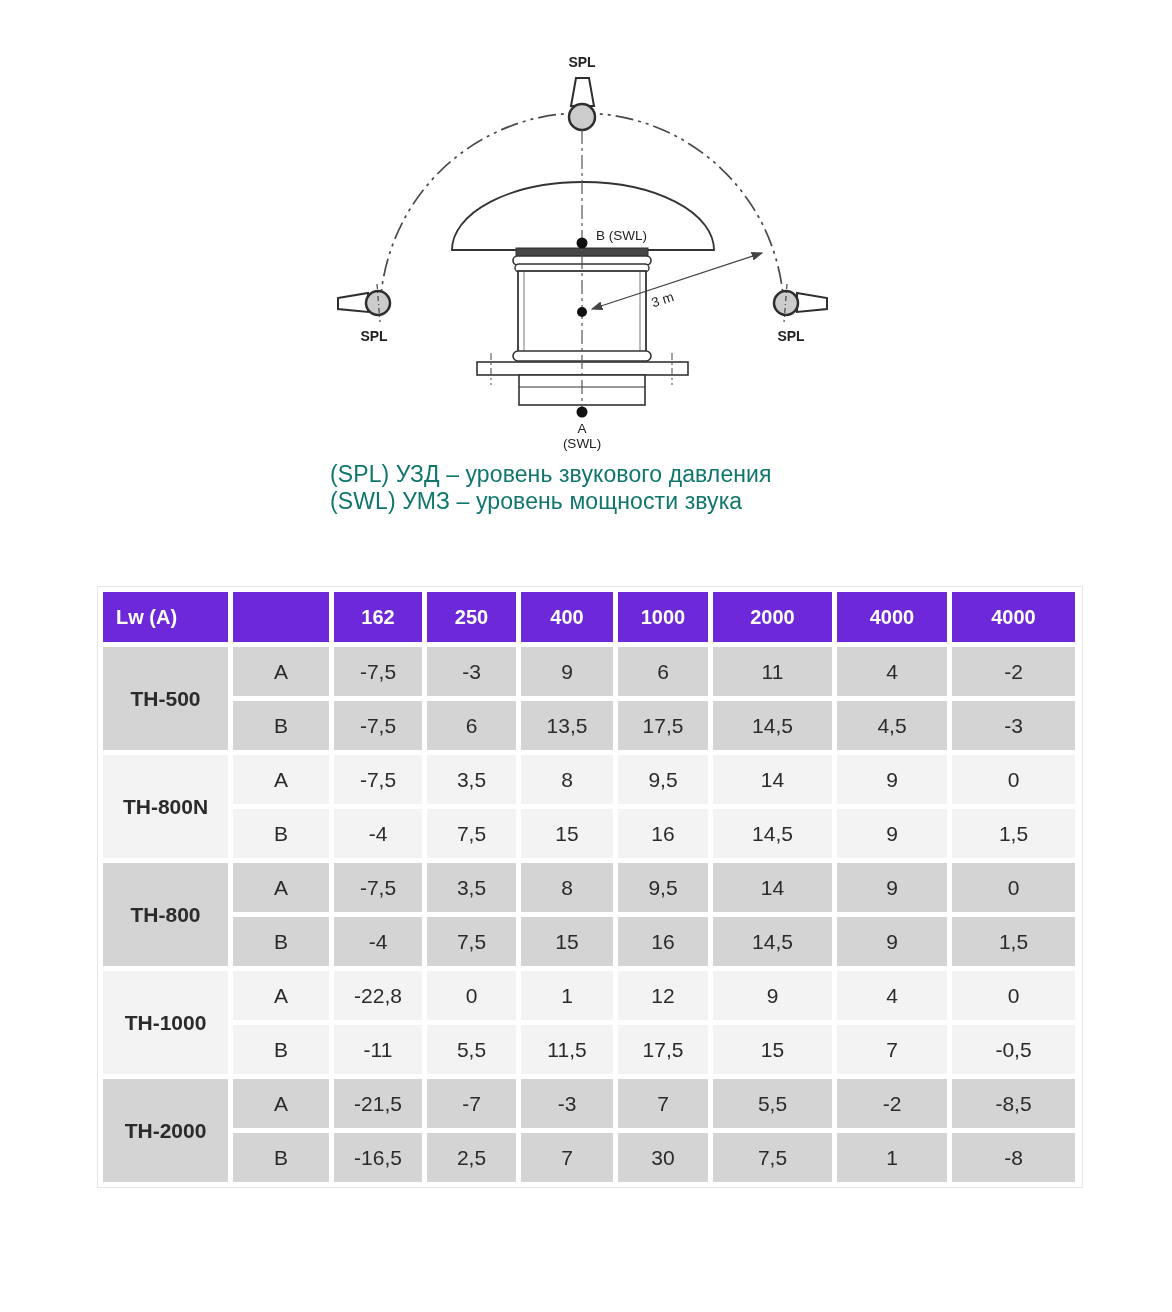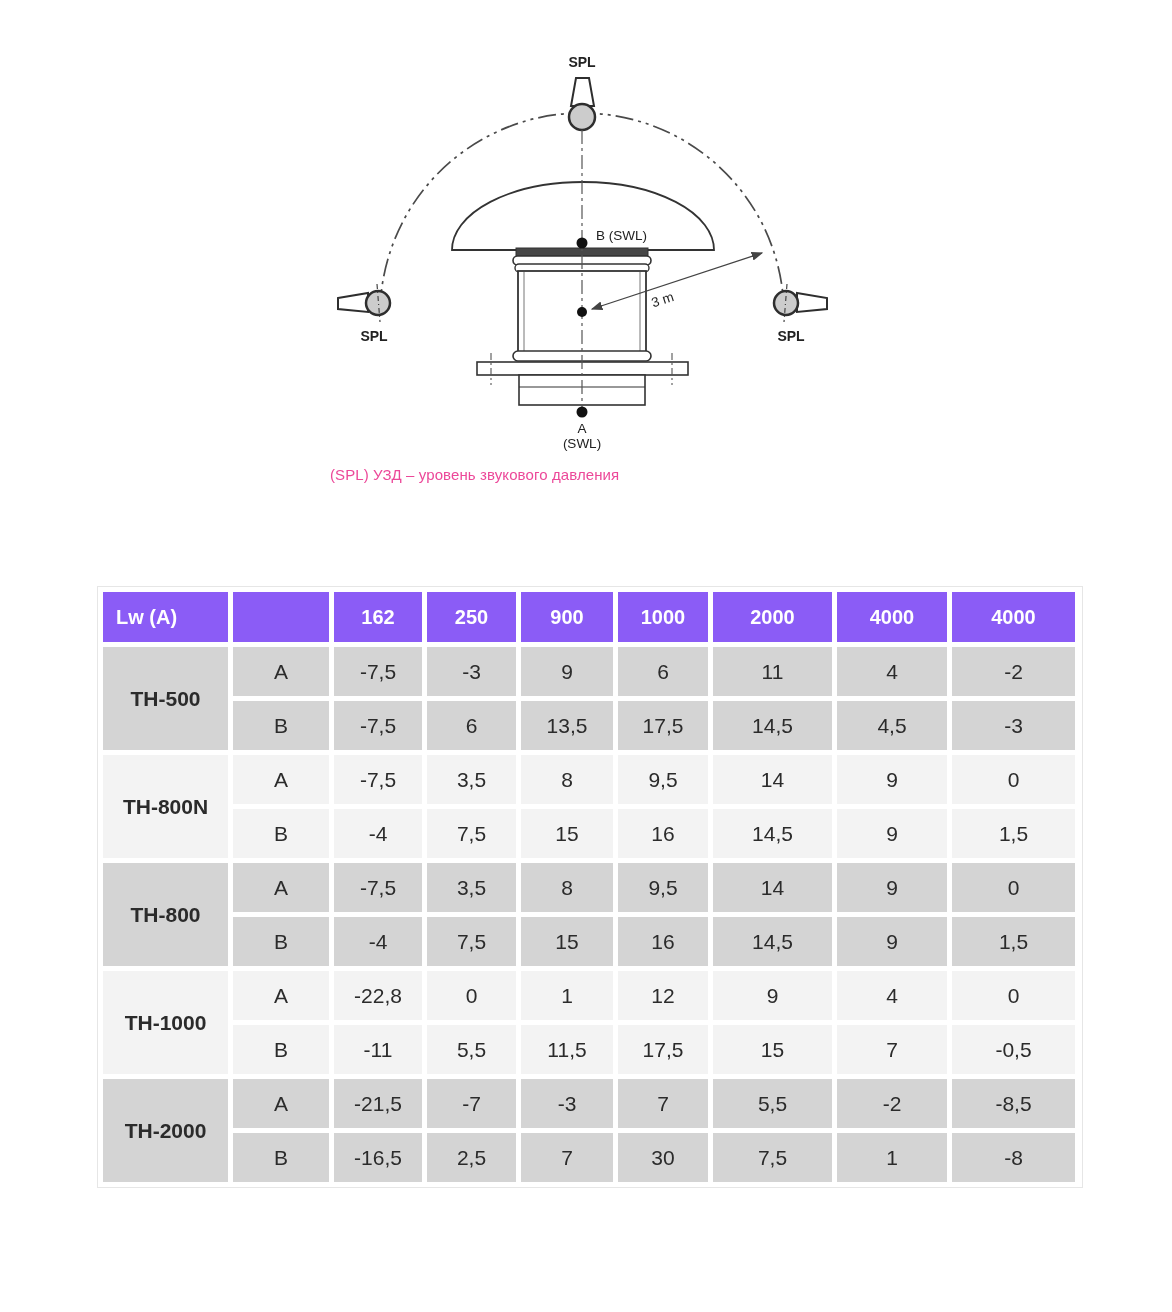--- a/index.html
+++ b/index.html
@@ -6,37 +6,37 @@
   body{
     width:1172px;height:1312px;position:relative;background:#ffffff;
     font-family:"Liberation Sans","DejaVu Sans",sans-serif;color:#222;
     overflow:hidden;
   }
   
   #diagram{position:absolute;left:0;top:0;width:1172px;height:560px;}
   
   #legend{
     position:absolute;left:330px;top:461px;
-    font-size:15px;line-height:27px;color:#ec4899;letter-spacing:.1px;
+    font-size:23px;line-height:27px;color:#0f766e;letter-spacing:.1px;
   }
   
   #table-wrap{
     position:absolute;left:97px;top:586px;width:984px;
     background:#ffffff;border:1px solid #e6e6e6;
   }
   table.acoustic{
     border-collapse:separate;border-spacing:5px;width:982px;
     table-layout:fixed;
   }
   table.acoustic td,table.acoustic th{
     padding:0;vertical-align:middle;text-align:center;
     font-size:21px;color:#2b2b2b;overflow:hidden;white-space:nowrap;
   }
   tr.head th{
-    background:#8b5cf6;color:#ffffff;font-weight:bold;font-size:20px;height:50px;
+    background:#6d28d9;color:#ffffff;font-weight:bold;font-size:20px;height:50px;
   }
   tr.head th.corner{text-align:left;padding-left:13px;}
   td.model{
     text-align:left;padding-left:15px;font-weight:bold;color:#111;font-size:21px;margin-top:20px;
   }
   tr.row td{height:49px;}
   tr.shade-gray td{background:#d4d4d4;}
   tr.shade-light td{background:#f3f3f3;}
   td.ab{font-size:20px;}
 </style>
@@ -108,20 +108,21 @@
 
   <circle cx="582" cy="312" r="5" fill="#111"></circle>
 
   <circle cx="582" cy="412" r="5.5" fill="#111"></circle>
   <text x="582" y="433" text-anchor="middle" font-size="13.5" fill="#222">A</text>
   <text x="582" y="448" text-anchor="middle" font-size="13.5" fill="#222">(SWL)</text>
 </svg>
 
 <div id="legend">
   <div>(SPL) УЗД – уровень звукового давления</div>
+  <div>(SWL) УМЗ – уровень мощности звука</div>
 </div>
 
 <div id="table-wrap">
 <table class="acoustic">
   <colgroup>
     <col style="width:125px">
         <col style="width:96px">
         <col style="width:88px">
     <col style="width:89px">
         <col style="width:92px">
@@ -129,21 +130,21 @@
     <col style="width:119px">
         <col style="width:110px">
         <col style="width:123px">
   </colgroup>
   <tbody>
         <tr class="head">
     <th class="corner">Lw (A)</th>
     <th></th>
     <th>162</th>
     <th>250</th>
-    <th>900</th>
+    <th>400</th>
     <th>1000</th>
     <th>2000</th>
     <th>4000</th>
     <th>4000</th>
   </tr>
 
   <tr class="row shade-gray">
     <td class="model" rowspan="2">TH-500</td>
     <td class="ab">A</td>
     <td>-7,5</td>

